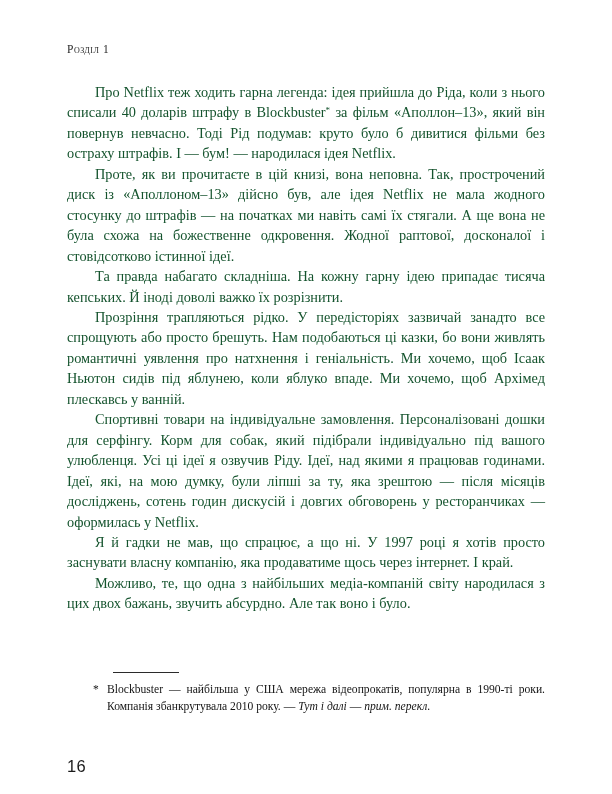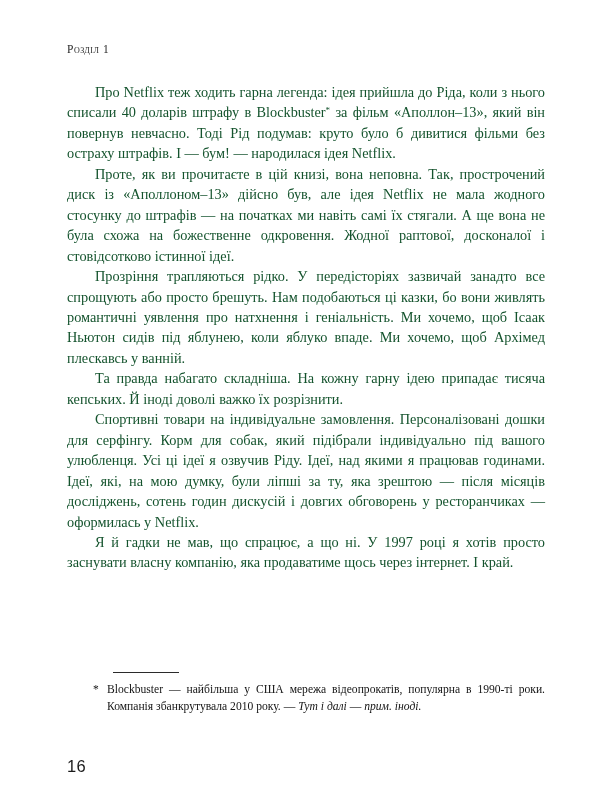--- a/index.html
+++ b/index.html
@@ -114,34 +114,35 @@
 
   <div class="running-head">Розділ 1</div>
 
   <div class="body-block">
 
     <p class="para"><span>Про Netflix теж ходить гарна легенда: ідея прийшла до Ріда, коли з нього списали 40 доларів штрафу в Blockbuster</span><span class="fn-ref">*</span><span> за фільм «Аполлон–13», який він повернув невчасно. Тоді Рід подумав: круто було б дивитися фільми без остраху штрафів. І — бум! — народилася ідея Netflix.</span></p>
 
 
     <p class="para">Проте, як ви прочитаєте в цій книзі, вона неповна. Так, прострочений диск із «Аполлоном–13» дійсно був, але ідея Netflix не мала жодного стосунку до штрафів — на початках ми навіть самі їх стягали. А ще вона не була схожа на божественне одкровення. Жодної раптової, досконалої і стовідсотково істинної ідеї.</p>
 
+    <p class="para">Та правда набагато складніша. На кожну гарну ідею припадає тисяча кепських. Й іноді доволі важко їх розрізнити.</p>
+
     <p class="para">Прозріння трапляються рідко. У передісторіях зазвичай занадто все спрощують або просто брешуть. Нам подобаються ці казки, бо вони живлять романтичні уявлення про натхнення і геніальність. Ми хочемо, щоб Ісаак Ньютон сидів під яблунею, коли яблуко впаде. Ми хочемо, щоб Архімед плескавсь у ванній.</p>
-
-    <p class="para">Та правда набагато складніша. На кожну гарну ідею припадає тисяча кепських. Й іноді доволі важко їх розрізнити.</p>
 
     <p class="para">Спортивні товари на індивідуальне замовлення. Персоналізовані дошки для серфінгу. Корм для собак, який підібрали індивідуально під вашого улюбленця. Усі ці ідеї я озвучив Ріду. Ідеї, над якими я працював годинами. Ідеї, які, на мою думку, були ліпші за ту, яка зрештою — після місяців досліджень, сотень годин дискусій і довгих обговорень у ресторанчиках — оформилась у Netflix.</p>
 
     <p class="para">Я й гадки не мав, що спрацює, а що ні. У 1997 році я хотів просто заснувати власну компанію, яка продаватиме щось через інтернет. І край.</p>
 
+    <p class="para">Можливо, те, що одна з найбільших медіа-компаній світу народилася з цих двох бажань, звучить абсурдно. Але так воно і було.</p>
 
   </div>
 
   <div class="footnote-area">
     <div class="footnote-rule"></div>
     <div class="footnote-row">
       <div class="footnote-marker">*</div>
-      <div class="footnote-text"><span>Blockbuster — найбільша у США мережа відеопрокатів, популярна в 1990-ті роки. Компанія збанкрутувала 2010 року. — </span><span class="ital">Тут і далі</span><span> — </span><span class="ital">прим. іноді.</span></div>
+      <div class="footnote-text"><span>Blockbuster — найбільша у США мережа відеопрокатів, популярна в 1990-ті роки. Компанія збанкрутувала 2010 року. — </span><span class="ital">Тут і далі</span><span> — </span><span class="ital">прим. перекл.</span></div>
     </div>
   </div>
 
   <div class="folio">16</div>
 
 </div>
 
 </body></html>

